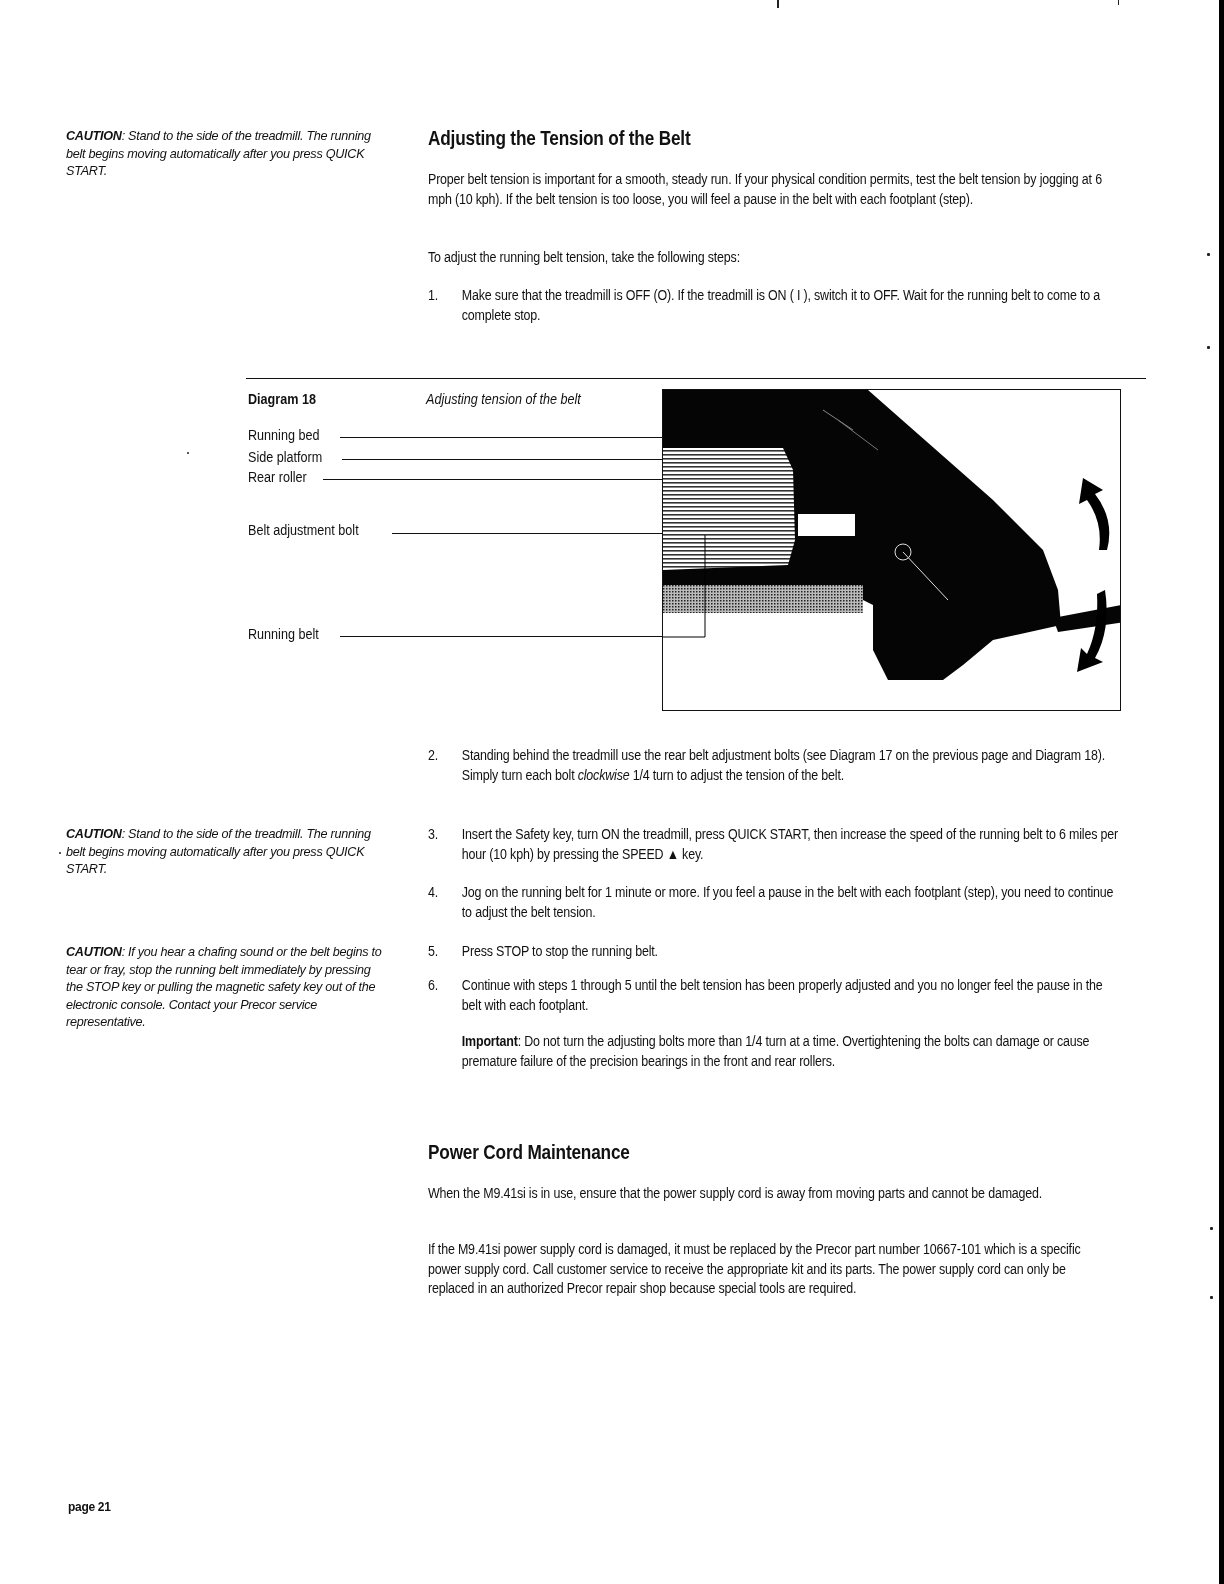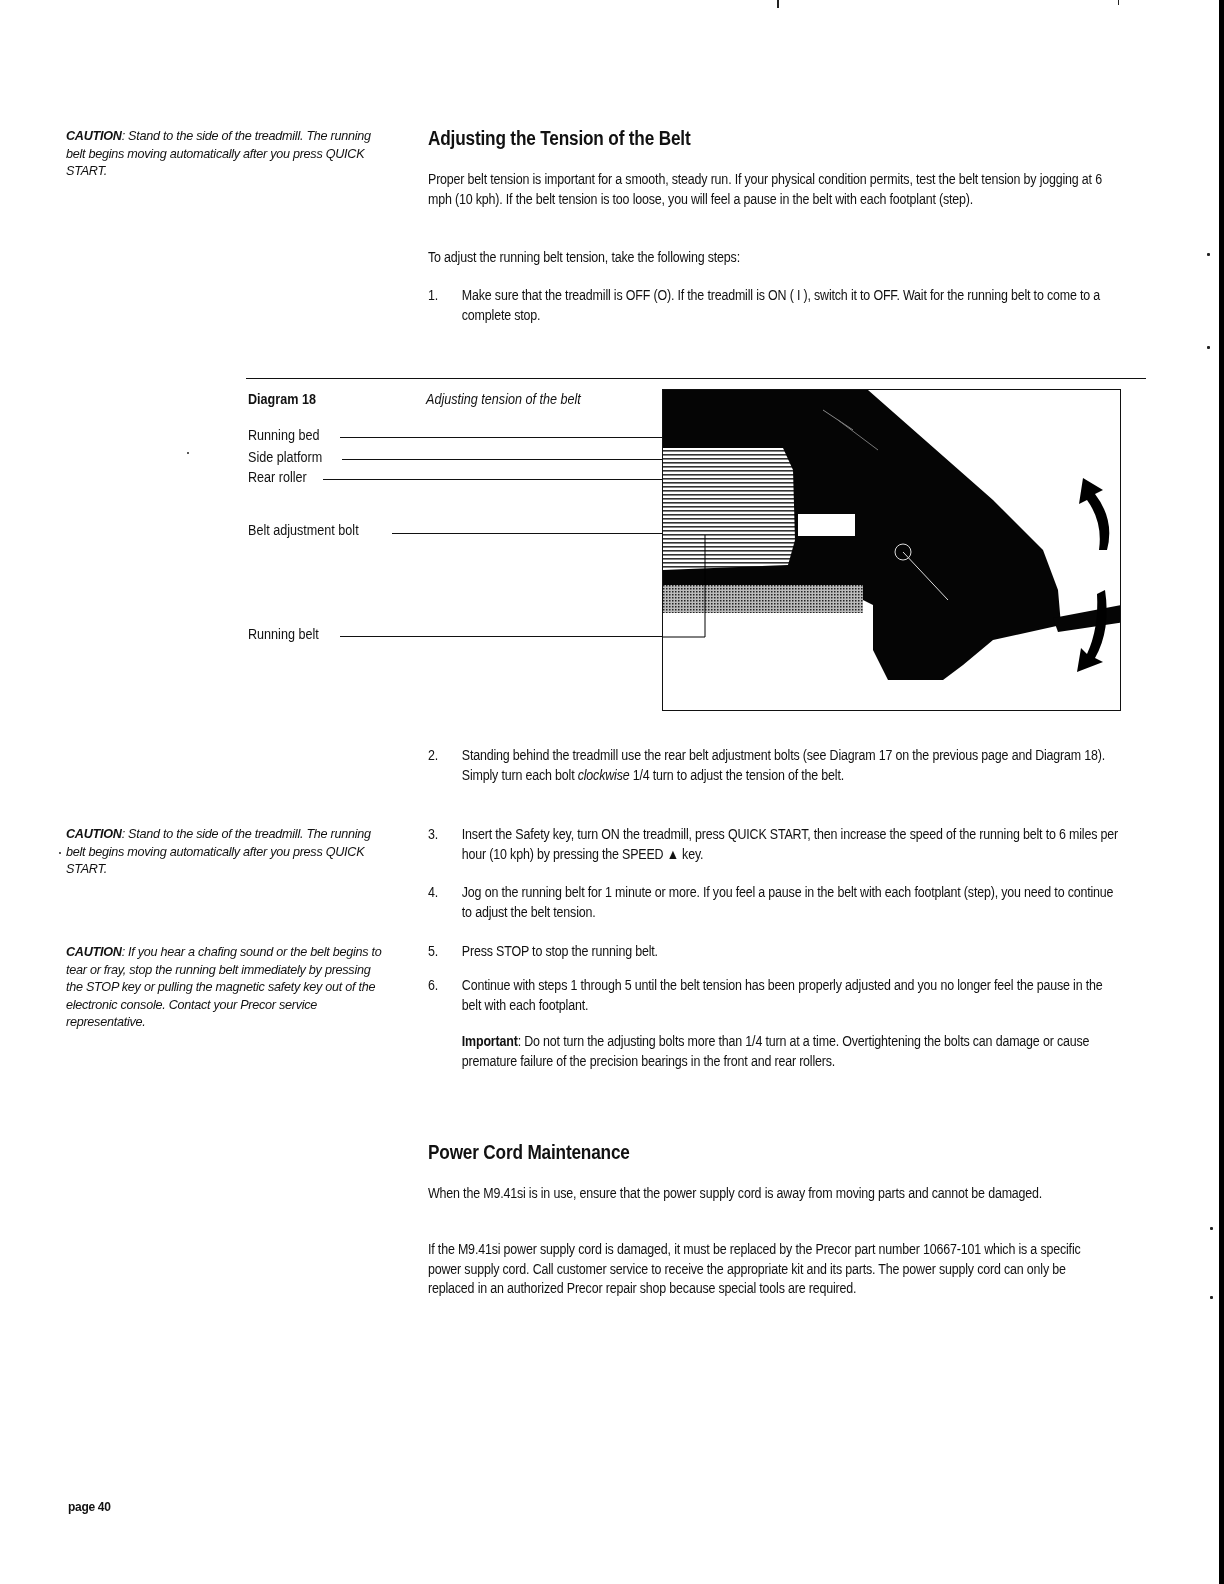--- a/index.html
+++ b/index.html
@@ -151,13 +151,13 @@
   <span class="txt">Continue with steps 1 through 5 until the belt tension has been properly adjusted and you no longer feel the pause in the belt with each footplant.</span>
 </div>
 <div class="step" style="top:1032px;">
   <span class="txt"><span class="important-label">Important</span><span>: Do not turn the adjusting bolts more than 1/4 turn at a time. Overtightening the bolts can damage or cause premature failure of the precision bearings in the front and rear rollers.</span></span>
 </div>
 
 <div class="h2" style="top:1141px;">Power Cord Maintenance</div>
 <div class="para" style="top:1184px;">When the M9.41si is in use, ensure that the power supply cord is away from moving parts and cannot be damaged.</div>
 <div class="para" style="top:1240px;">If the M9.41si power supply cord is damaged, it must be replaced by the Precor part number 10667-101 which is a specific power supply cord. Call customer service to receive the appropriate kit and its parts. The power supply cord can only be replaced in an authorized Precor repair shop because special tools are required.</div>
 
-<div class="page-number">page 40</div>
+<div class="page-number">page 21</div>
 
 </body></html>

